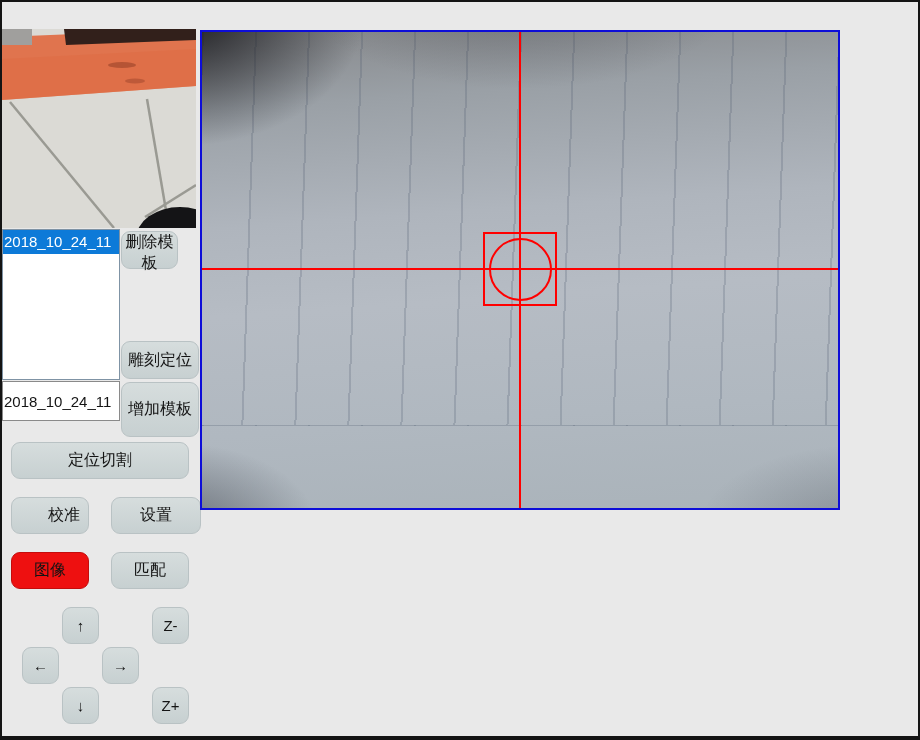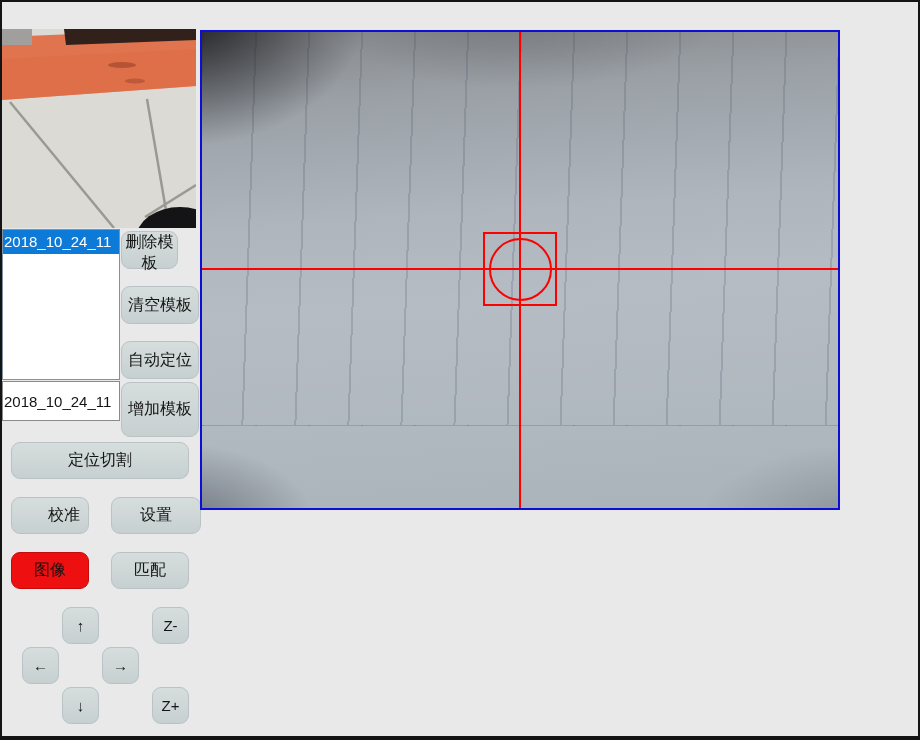--- a/index.html
+++ b/index.html
@@ -116,22 +116,21 @@
     </svg>
   </div>
 
   <div class="listbox">
     <div class="list-item-selected">2018_10_24_11</div>
   </div>
 
   <input class="textfield" value="2018_10_24_11" style="">
 
   <button class="btn btn-delete">删除模板</button>
-  <button class="btn btn-clear">清空模板</button>
-  <button class="btn btn-engrave">自动定位</button>
+  <button class="btn btn-engrave">雕刻定位</button>
   <button class="btn btn-add">增加模板</button>
 
   <button class="btn btn-poscut">定位切割</button>
   <button class="btn btn-cal">校准</button>
   <button class="btn btn-set">设置</button>
   <button class="btn btn-match">匹配</button>
   <button class="btn red btn-img">图像</button>
 
   <button class="btn jog jog-up">↑</button>
   <button class="btn jog jog-zminus">Z-</button>

